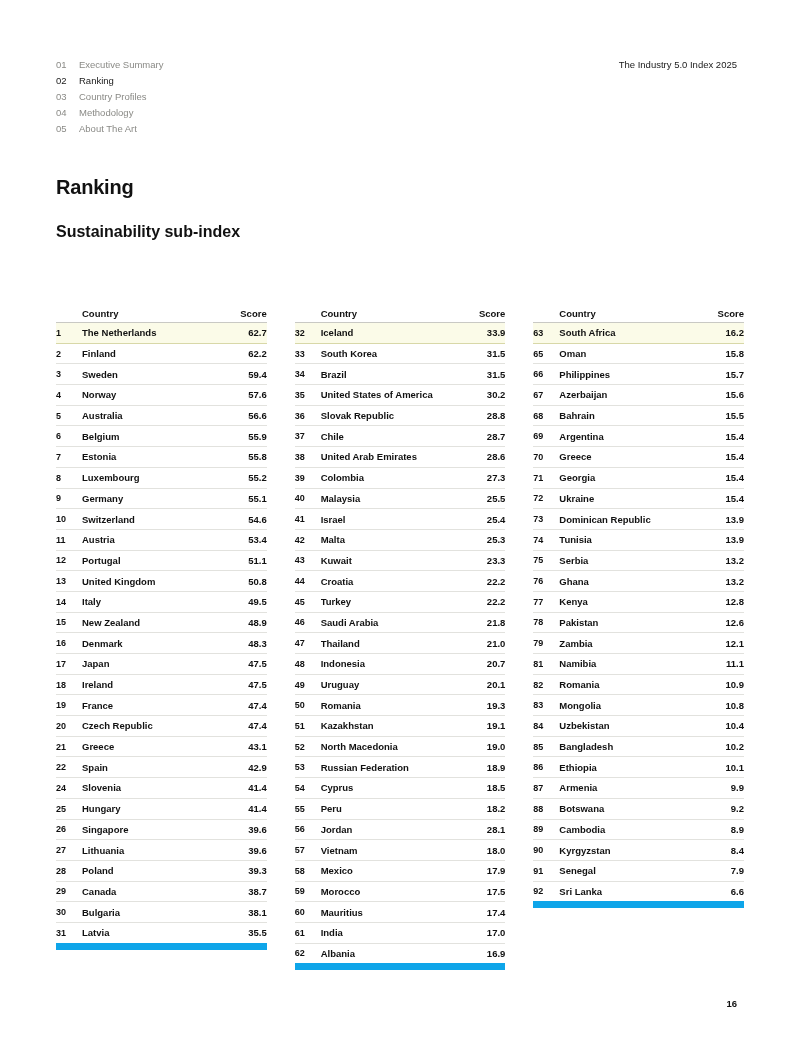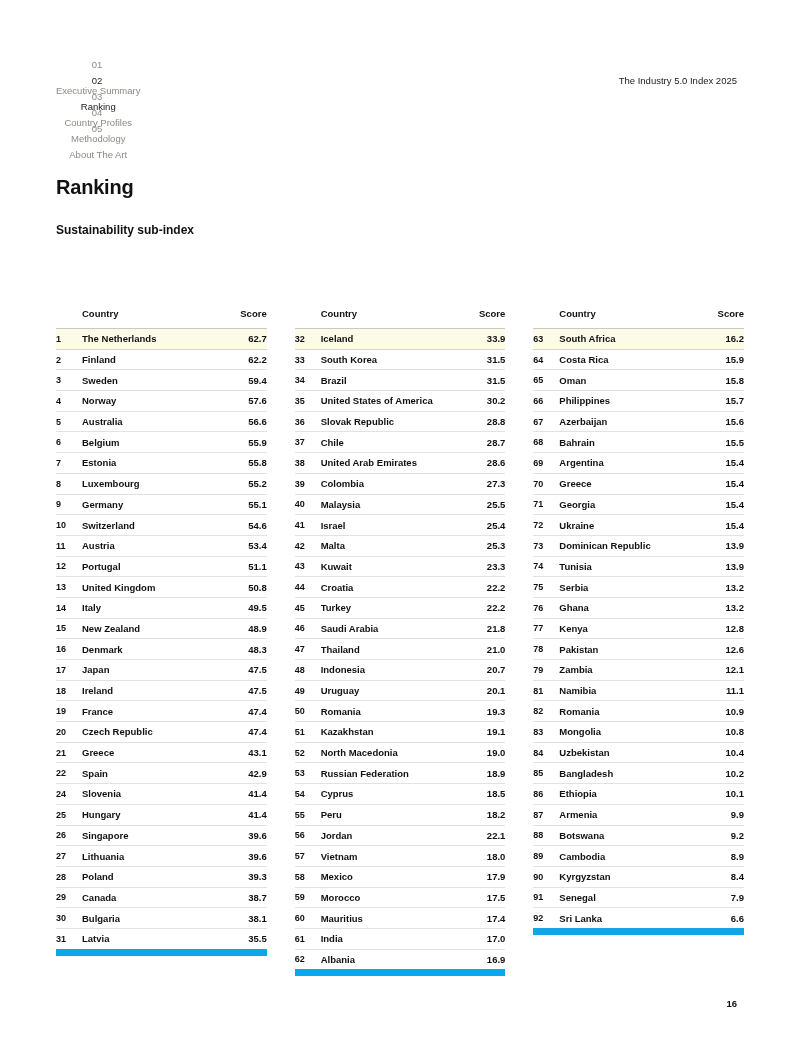--- a/index.html
+++ b/index.html
@@ -30,51 +30,49 @@
     top: 57px;
     font-size: 9.5px;
     line-height: 16px;
     color: #8a8a86;
   }
   .toc-row {
     display: flex;
     gap: 10px;
     height: 16px;
     align-items: center;
-    flex-direction: column;
   }
   .toc-num { width: 13px; }
   .toc-row.active { color: #1a1a1a; }
   .toc-row.active .toc-num { color: #1a1a1a; }
 
   .doc-title {
     position: absolute;
     right: 56px;
     top: 57px;
     font-size: 9.5px;
     line-height: 16px;
     color: #1a1a1a;
-    margin-top: 16px;
   }
 
   
   .h1 {
     position: absolute;
     left: 56px;
     top: 176px;
     font-size: 20px;
     font-weight: bold;
     letter-spacing: -0.2px;
     color: #111;
   }
   .h2 {
     position: absolute;
     left: 56px;
     top: 223px;
-    font-size: 12px;
+    font-size: 16px;
     font-weight: bold;
     color: #111;
   }
 
   
   .columns {
     position: absolute;
     left: 56px;
     top: 299px;
     width: 688px;
@@ -84,21 +82,21 @@
   .col { width: 211px; }
 
   .col-head {
     display: flex;
     align-items: flex-end;
     height: 20px;
     font-size: 9.8px;
     font-weight: bold;
     color: #111;
     border-bottom: 1px solid #c9c9c4;
-    padding-bottom: 9px;
+    padding-bottom: 3px;
   }
   .rank-cell {
     width: 26px;
     flex: 0 0 26px;
     font-size: 9px;
     font-weight: bold;
     color: #111;
   }
   .name-cell {
     flex: 1 1 auto;
@@ -452,21 +450,21 @@
           <div class="score-cell">18.5</div>
         </div>
         <div class="row">
           <div class="rank-cell">55</div>
           <div class="name-cell">Peru</div>
           <div class="score-cell">18.2</div>
         </div>
         <div class="row">
           <div class="rank-cell">56</div>
           <div class="name-cell">Jordan</div>
-          <div class="score-cell">22.1</div>
+          <div class="score-cell">28.1</div>
         </div>
         <div class="row">
           <div class="rank-cell">57</div>
           <div class="name-cell">Vietnam</div>
           <div class="score-cell">18.0</div>
         </div>
         <div class="row">
           <div class="rank-cell">58</div>
           <div class="name-cell">Mexico</div>
           <div class="score-cell">17.9</div>
@@ -497,25 +495,20 @@
           <div class="rank-cell"></div>
           <div class="name-cell">Country</div>
           <div class="score-cell">Score</div>
         </div>
         <div class="row highlight">
           <div class="rank-cell">63</div>
           <div class="name-cell">South Africa</div>
           <div class="score-cell">16.2</div>
         </div>
         <div class="row">
-          <div class="rank-cell">64</div>
-          <div class="name-cell">Costa Rica</div>
-          <div class="score-cell">15.9</div>
-        </div>
-        <div class="row">
           <div class="rank-cell">65</div>
           <div class="name-cell">Oman</div>
           <div class="score-cell">15.8</div>
         </div>
         <div class="row">
           <div class="rank-cell">66</div>
           <div class="name-cell">Philippines</div>
           <div class="score-cell">15.7</div>
         </div>
         <div class="row">

